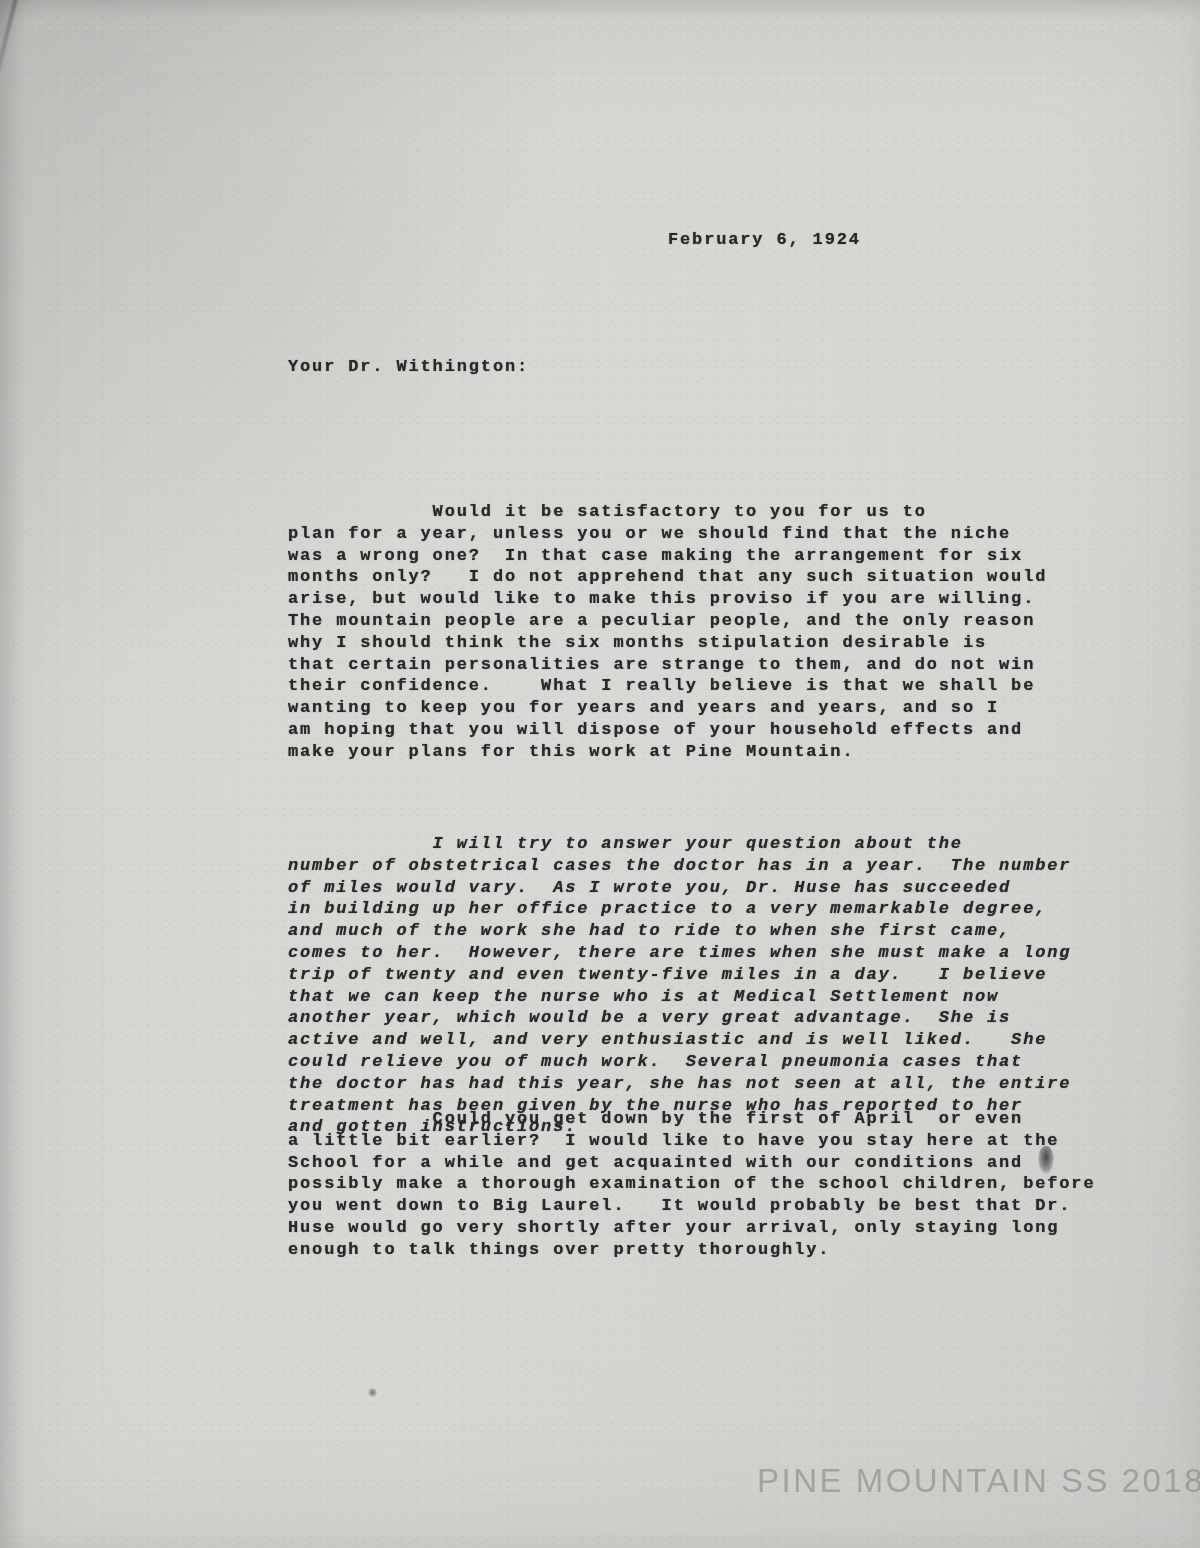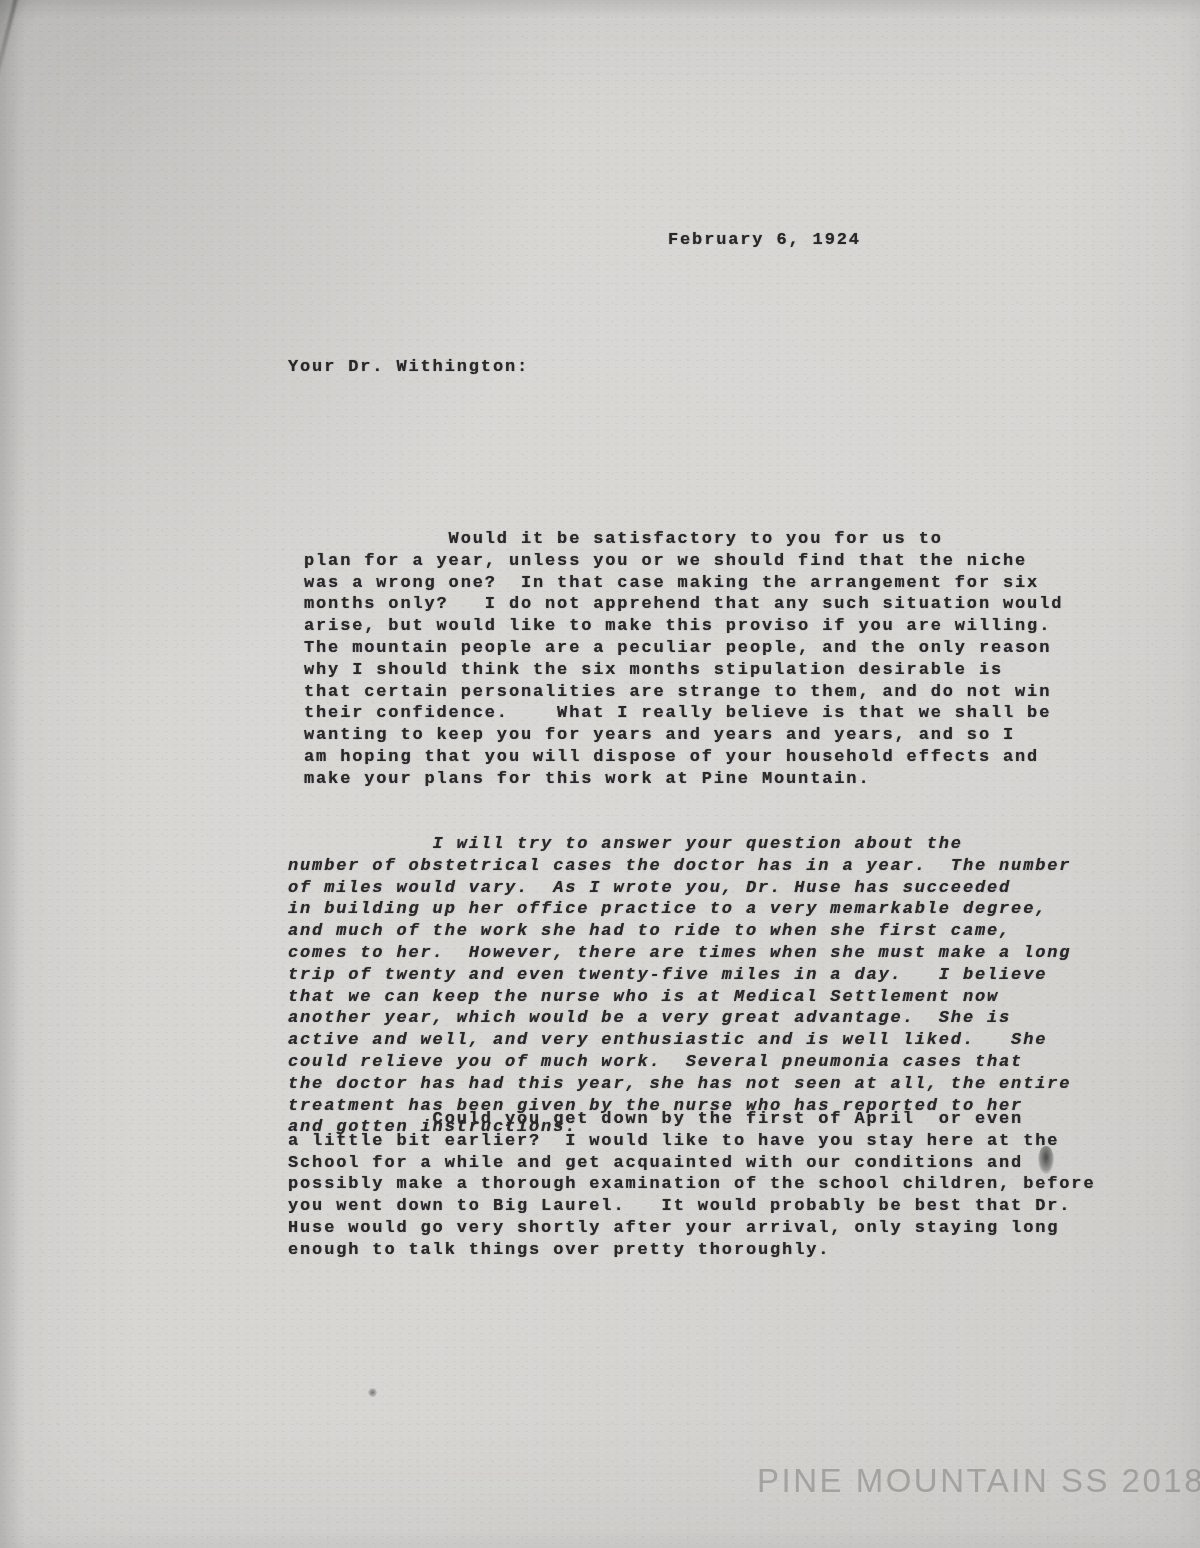--- a/index.html
+++ b/index.html
@@ -57,21 +57,21 @@
     font-size: 17px;
     font-weight: 700;
     letter-spacing: 1.85px;
     text-shadow: 0 0 1.1px rgba(25,25,28,0.65);
     filter: blur(0.25px);
   }
   .para { line-height: 21.8px; }
   .date-line      { top: 230px;  left: 668px; }
   .salutation     { top: 357px;  left: 288px; }
   .para-1         { top: 404px;  left: 288px; }
-  .para-2         { top: 501px;  left: 304px; margin-top: 27px; }
+  .para-2         { top: 501px;  left: 288px; }
   .para-3         { top: 833px;  left: 288px; font-style: italic; }
   .para-4         { top: 1108px; left: 288px; }
   .ink-blot {
     position: absolute; top: 1146px; left: 1038px;
     width: 16px; height: 28px;
     background: radial-gradient(ellipse at 50% 40%, rgba(30,30,32,0.75), rgba(40,40,42,0.35) 55%, transparent 75%);
     border-radius: 50%;
     filter: blur(0.6px);
   }
   .ink-dot {

